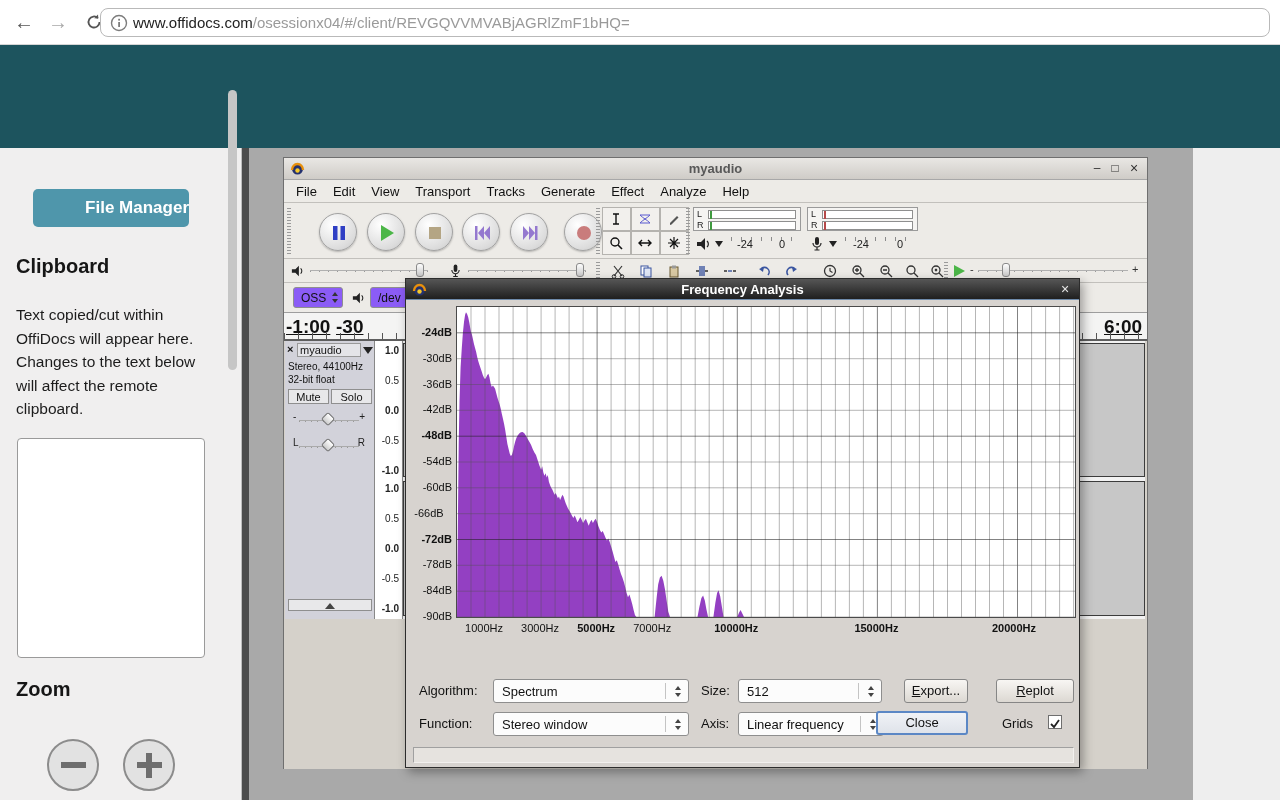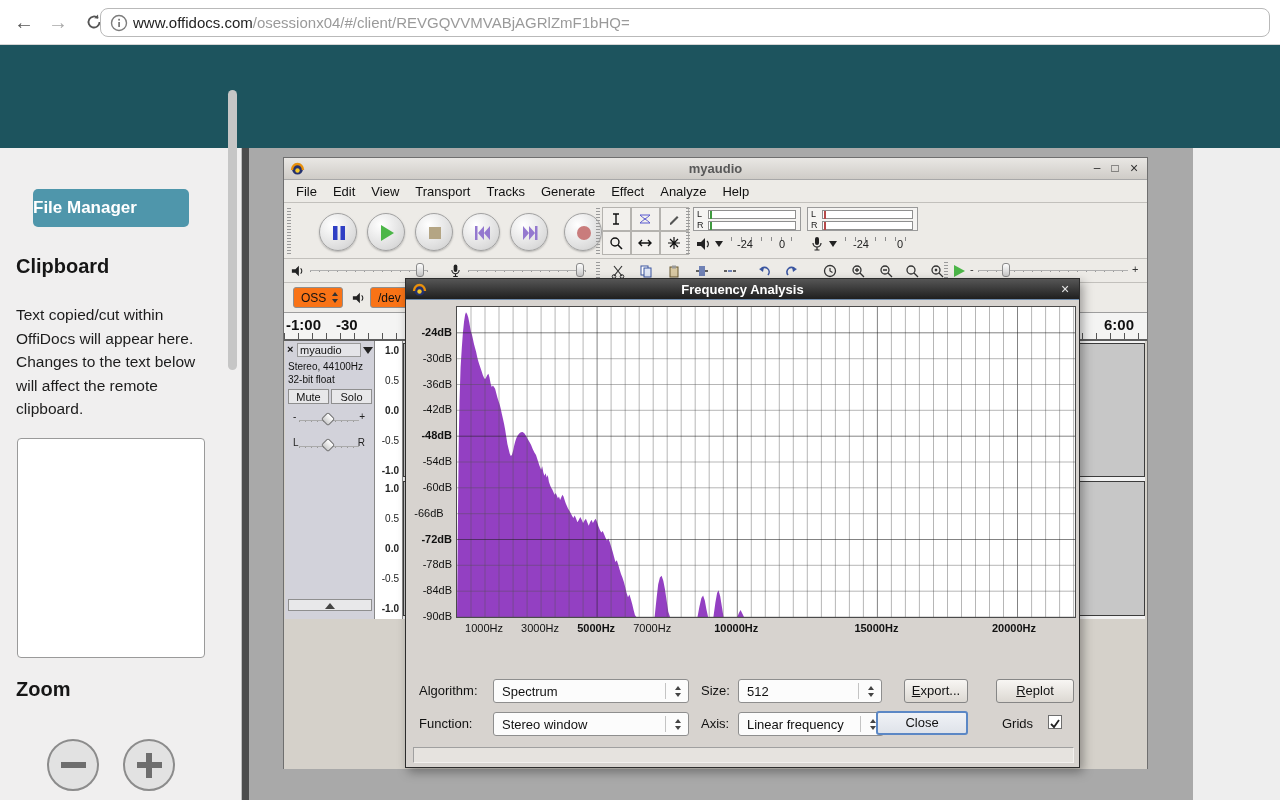--- a/index.html
+++ b/index.html
@@ -13,21 +13,21 @@
   .nav-ic { top:8px; width:28px; height:28px; font-size:20px; color:#555; text-align:center; line-height:28px; }
   #urlbar { left:100px; top:8px; width:1170px; height:29px; border:1px solid #b9b9b9; border-radius:8px; background:#fff; }
   #urlbar .info { left:9px; top:5px; }
   #urltext { left:32px; top:5px; font-size:15px; color:#222; white-space:nowrap; }
   #urltext .path { color:#9a9a9a; }
 
   
   #teal { left:0; top:45px; width:1280px; height:103px; }
   #sidebar { left:0; top:148px; width:241px; height:652px; background:#f0efef; }
   #fm-btn { left:33px; top:41px; width:156px; height:38px; border-radius:5px; color:#fff;
-    font-weight:bold; font-size:17px; text-align:left; line-height:38px; cursor:pointer; }
+    font-weight:bold; font-size:17px; text-align:right; line-height:38px; cursor:pointer; }
   .side-h { left:16px; font-size:20px; font-weight:bold; color:#161616; }
   #clip-text { left:16px; top:155px; width:196px; font-size:15.5px; color:#1c1c1c; line-height:23.5px; }
   #clip-area { left:17px; top:290px; width:188px; height:220px; border:1px solid #9a9a9a; border-radius:4px;
     background:#fff; resize:none; }
   .zoom-btn { top:591px; width:52px; height:52px; border-radius:50%; background:#e2e2e2;
     border:2px solid #8c8c8c; }
   .zoom-glyph { position:absolute; background:#6e6e6e; }
   #side-scroll { left:228px; top:90px; width:9px; height:280px; background:#c6c6c6; border-radius:5px; }
   #side-strip { left:241px; top:148px; width:8px; height:652px; background:#4c4c4c; border-left:1px solid #bdbdbd; }
   #desktop { left:249px; top:148px; width:944px; height:652px; background:#a9a9a9; }
@@ -55,29 +55,29 @@
   .scale-num { position:absolute; font-size:11px; color:#222; top:3px; }
   .ticks { position:absolute; height:4px; top:0;
     background:repeating-linear-gradient(90deg,#8a8a8a 0 1px,transparent 1px 10px); }
   #tb2 { left:0; top:101px; width:100%; height:24px; background:#edebe7; border-bottom:1px solid #c2c0bc; }
   .slider-track { position:absolute; top:11px; height:2px;
     background:repeating-linear-gradient(90deg,#9a9a9a 0 1px,transparent 1px 9px); border-top:1px solid #b0b0b0; }
   .slider-thumb { position:absolute; top:4px; width:8px; height:14px; border-radius:3px;
     background:linear-gradient(#fdfdfd,#c9c9c9); border:1px solid #8a8a8a; }
   .mini-btn { position:absolute; top:2px; width:24px; height:20px; }
   #devrow { left:0; top:125px; width:100%; height:30px; background:#edebe7; border-bottom:1px solid #9e9e9e; }
-  .combo-sm { position:absolute; top:4px; height:21px; background:#f97316; border:1px solid #8f8f8f; border-radius:3px;
+  .combo-sm { position:absolute; top:4px; height:21px; background:#8b5cf6; border:1px solid #8f8f8f; border-radius:3px;
     font-size:12px; color:#111; }
   .combo-sm .cv { position:absolute; left:7px; top:3px; }
   .spin { position:absolute; right:4px; top:4px; }
   .spin i,.updn i { display:block; width:0; height:0; border-left:3.5px solid transparent; border-right:3.5px solid transparent; }
   .spin .up { border-bottom:4px solid #333; margin-bottom:3px; }
   .spin .dn { border-top:4px solid #333; }
   #timeline { left:0; top:155px; width:100%; height:28px; background:#f4f4f3; border-bottom:2px solid #5e5e5e; }
-  .tl-lab { position:absolute; top:3px; font-size:15px; font-weight:bold; color:#111; }
+  .tl-lab { position:absolute; top:3px; font-size:19px; font-weight:bold; color:#111;text-decoration:underline; }
   #tl-ticks { position:absolute; left:0; bottom:0; width:100%; height:6px;
     background:repeating-linear-gradient(90deg,#555 0 1px,transparent 1px 14px); }
   
   #trackpanel { left:1px; top:183px; width:90px; height:278px; background:#d2d2da; border-right:1px solid #888; }
   .tp-row { position:absolute; font-size:11px; color:#111; }
   .tp-btn { position:absolute; height:15px; background:#e8e8ea; border:1px solid #8f8f8f; font-size:11px;
     text-align:center; line-height:14px; color:#111; }
   .tp-slider { position:absolute; left:8px; width:72px; height:18px; }
   .tp-slider .trk { position:absolute; left:6px; right:6px; top:9px; height:2px;
     background:repeating-linear-gradient(90deg,#9a9a9a 0 1px,transparent 1px 6px); border-top:1px solid #aaa; }

